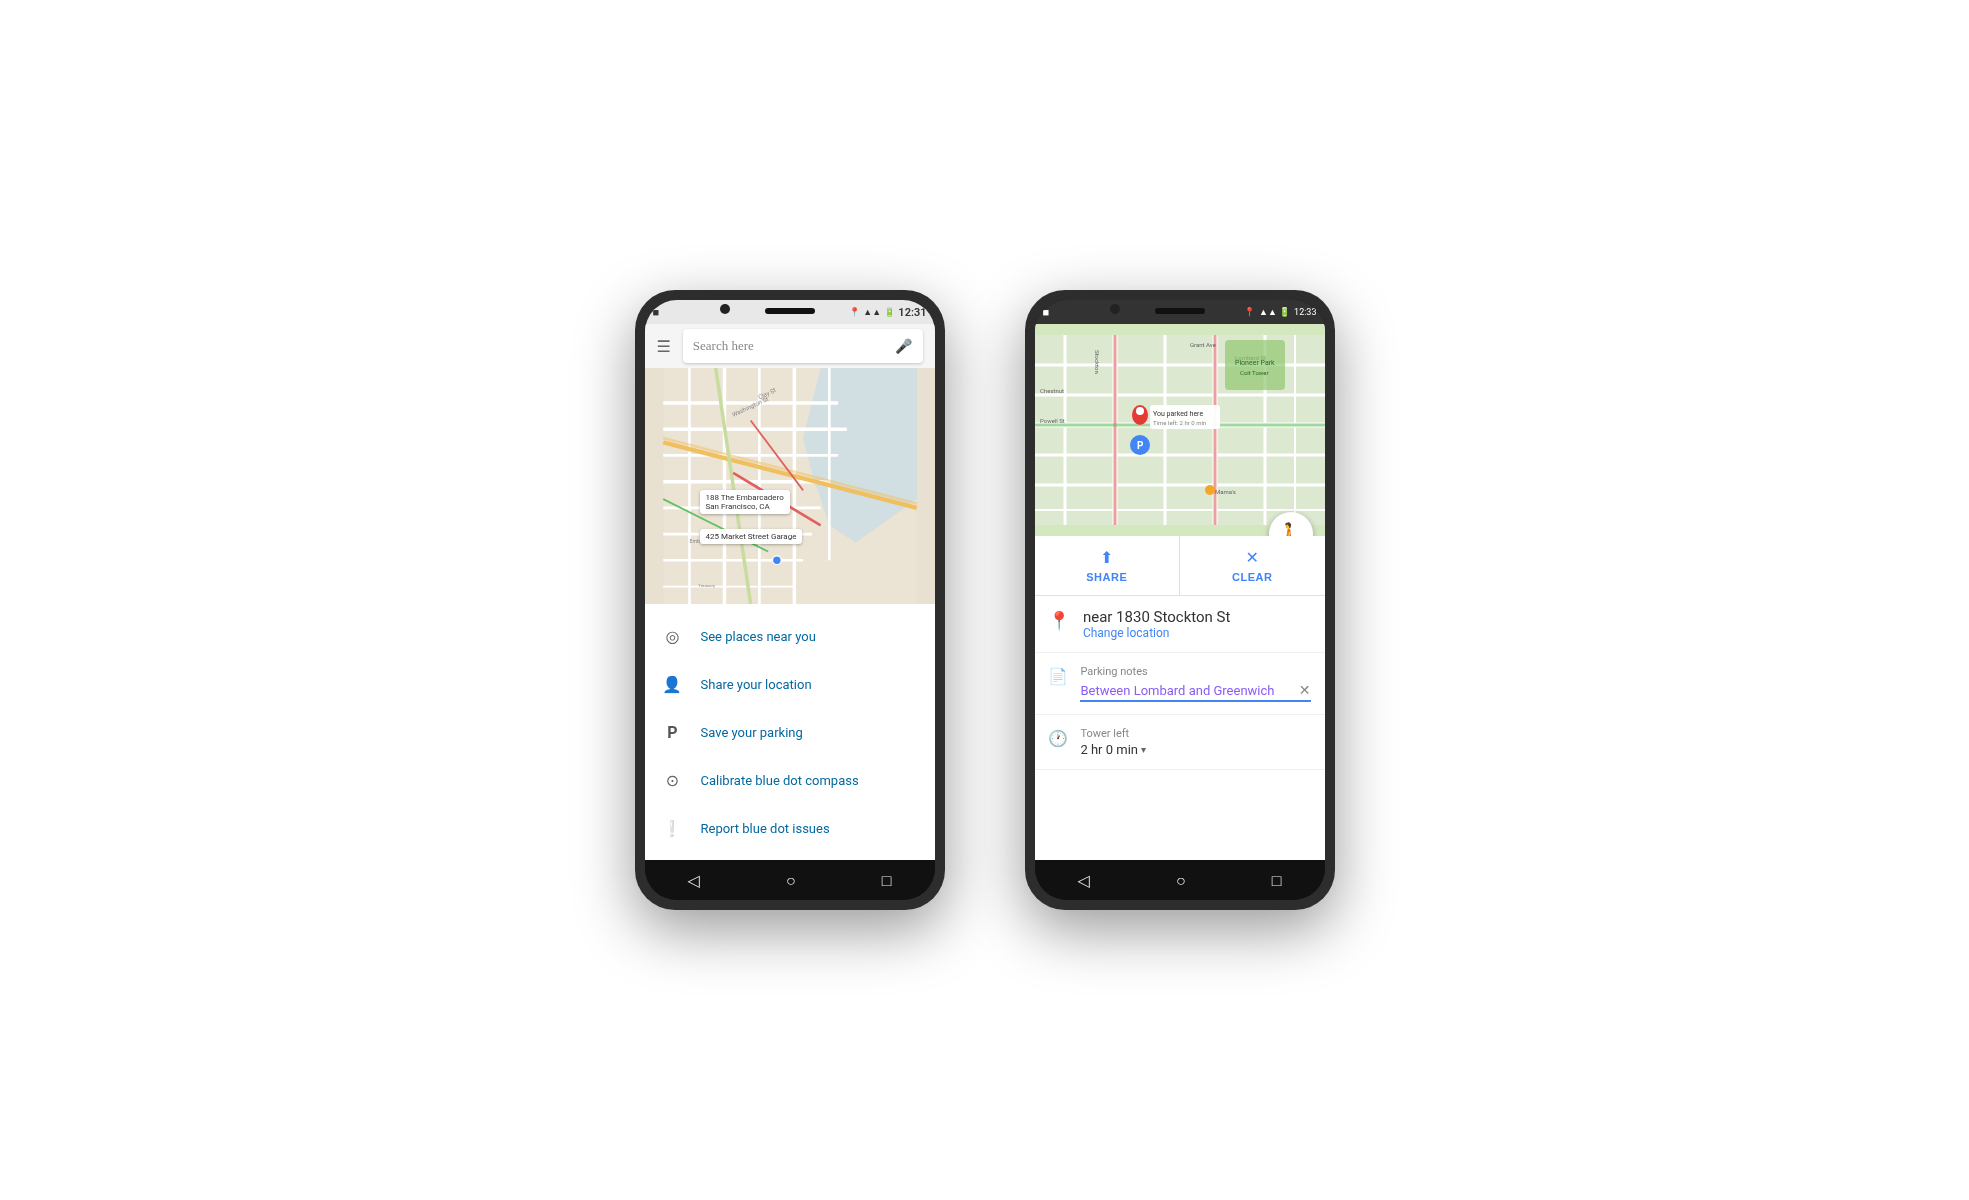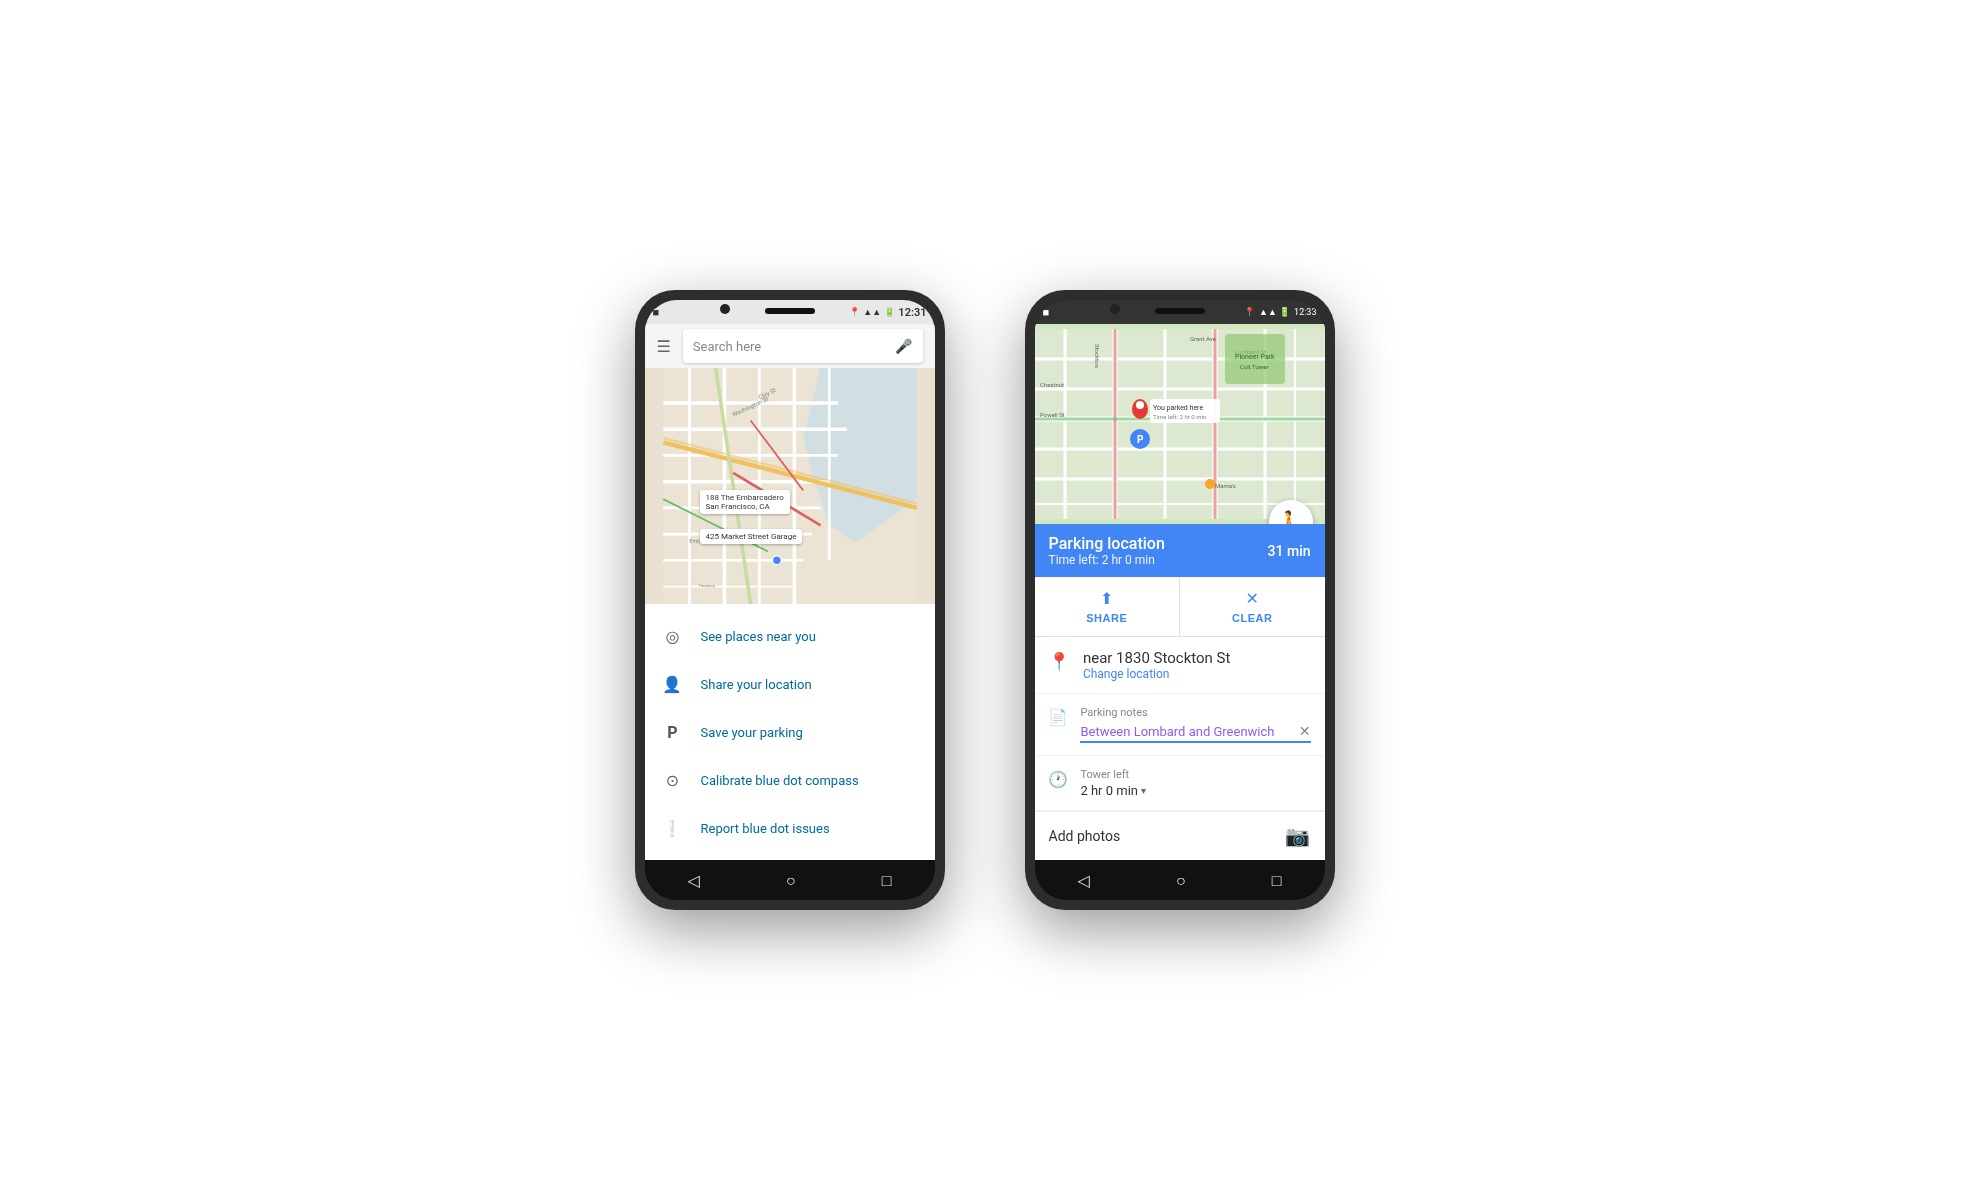--- a/index.html
+++ b/index.html
@@ -108,20 +108,21 @@
     }
     .search-input-area {
       flex: 1;
       background: #fff;
       border-radius: 4px;
       height: 34px;
       display: flex;
       align-items: center;
       padding: 0 10px;
       box-shadow: 0 1px 3px rgba(0,0,0,0.2);
+      font-family: Liberation Serif, serif;
     }
     .search-text {
       flex: 1;
       font-size: 13px;
       color: #888;
     }
     .map-area {
       flex: 1;
       background: #e8e0d0;
       position: relative;
@@ -463,25 +464,20 @@
             <text x="118" y="81" font-size="7" fill="#333">You parked here</text>
             <text x="118" y="90" font-size="6" fill="#888">Time left: 2 hr 0 min</text>
 
             <circle cx="175" cy="155" r="5" fill="#f5a623"></circle>
             <text x="180" y="159" font-size="6" fill="#666">Mama's</text>
           </svg>
           
           <div class="walk-bubble">🚶</div>
         </div>
 
-        <div class="parking-header">
-          <div class="parking-title">Parking location</div>
-          <div class="parking-time-left">Time left: 2 hr 0 min</div>
-          <div class="parking-duration">31 min</div>
-        </div>
 
         <div class="action-row">
           <button class="action-btn">
             <span style="color:#4285f4;font-size:16px;">⬆</span>
             <span class="action-btn-label">SHARE</span>
           </button>
           <div class="action-divider"></div>
           <button class="action-btn">
             <span style="color:#4285f4;font-size:16px;">✕</span>
             <span class="action-btn-label">CLEAR</span>
@@ -511,24 +507,20 @@
           <span class="info-icon" style="font-size:16px;">🕐</span>
           <div class="info-content">
             <div class="time-label">Tower left</div>
             <div class="time-value">
               <span>2 hr 0 min</span>
               <span style="font-size:10px;color:#666;">▾</span>
             </div>
           </div>
         </div>
 
-        <div class="add-photos-row">
-          <span class="add-photos-text">Add photos</span>
-          <span class="camera-icon">📷</span>
-        </div>
 
       </div>
 
       <div class="nav-bar">
         <span class="nav-icon">◁</span>
         <span class="nav-icon">○</span>
         <span class="nav-icon">□</span>
       </div>
     </div>
   </div>

